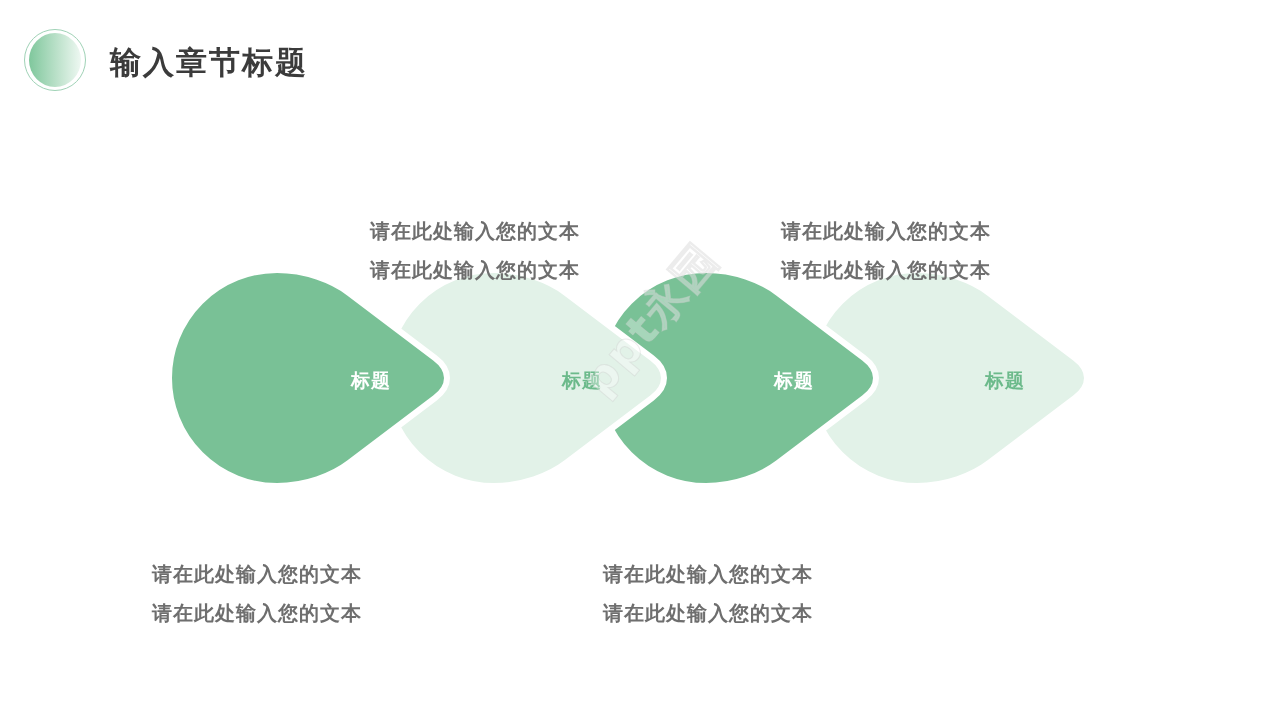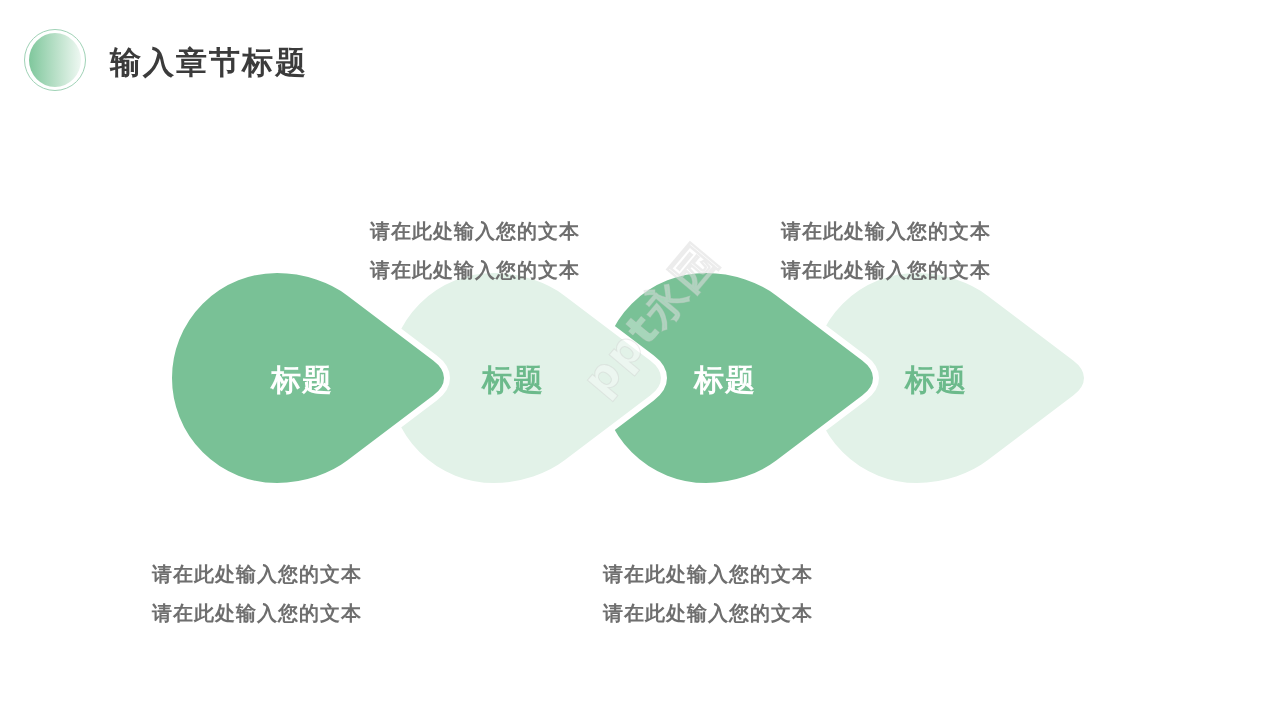--- a/index.html
+++ b/index.html
@@ -5,22 +5,22 @@
   html, body { margin:0; padding:0; }
   body { width:1280px; height:720px; background:#ffffff; position:relative; overflow:hidden;
          font-family:"DejaVu Sans", sans-serif; }
   .logo { position:absolute; left:24px; top:29px; width:62px; height:62px; border-radius:50%;
           border:1px solid #9fd2b6; box-sizing:border-box; }
   .logo-inner { position:absolute; left:4px; top:3px; width:52px; height:54px; border-radius:50%;
           background:linear-gradient(90deg,#7fc79c 0%,#c2e4cf 60%,#eef8f2 100%); }
   .page-title { position:absolute; left:110px; top:42px; font-size:31px; font-weight:bold;
           color:#3b3b3b; letter-spacing:2px; line-height:40px; }
   svg.flow { position:absolute; left:0; top:0; }
-  .label { position:absolute; font-size:30px; font-weight:bold; line-height:34px; width:120px;
-           text-align:left; letter-spacing:1px; }
+  .label { position:absolute; font-size:19px; font-weight:bold; line-height:34px; width:120px;
+           text-align:right; letter-spacing:1px; }
   .label.dark { color:#ffffff; }
   .label.light { color:#6cba8b; }
   .desc { position:absolute; font-size:20px; font-weight:bold; color:#6e6e6e; line-height:39px;
           letter-spacing:1px; white-space:nowrap;margin-top:35px; }
   .watermark { position:absolute; left:560px; top:290px; font-size:44px; color:rgba(255,255,255,0.35);
           transform:rotate(-50deg); transform-origin:center; font-weight:bold; letter-spacing:2px;
           -webkit-text-stroke:1px rgba(200,200,200,0.35); }
 </style>
 </head>
 <body>

